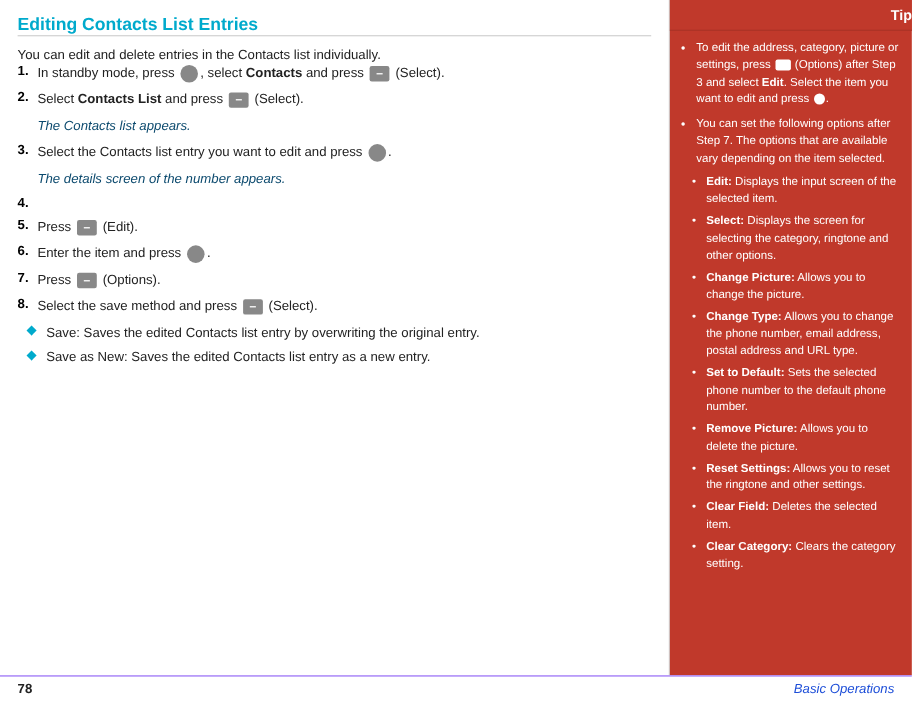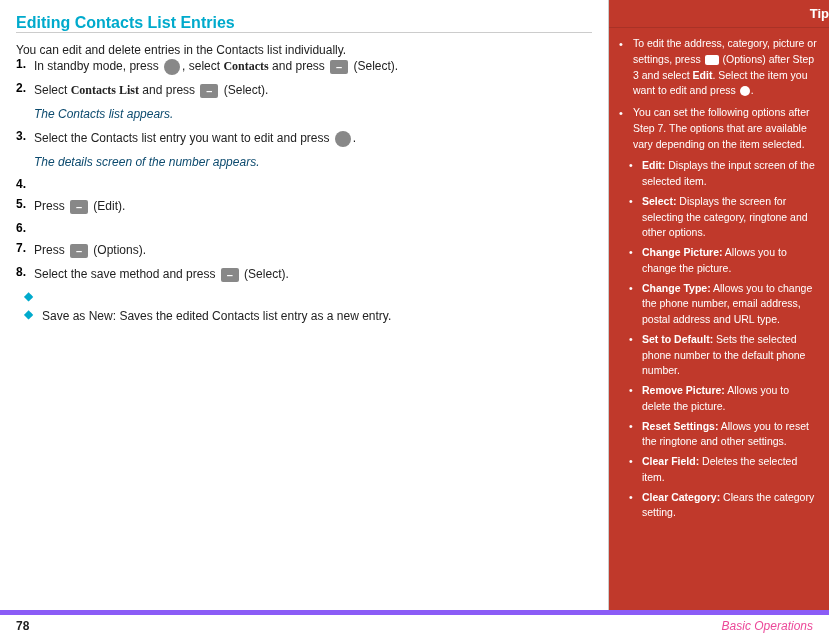--- a/index.html
+++ b/index.html
@@ -49,21 +49,21 @@
       font-weight: bold;
       font-size: 12px;
       min-width: 18px;
       padding-top: 0;
     }
     .step-content {
       font-size: 12px;
       color: #222;
       line-height: 1.5;
     }
-    .step-content .bold { font-weight: bold; font-family: Liberation Serif, serif; }
+    .step-content .bold { font-weight: bold; }
     .sub-text {
       margin-left: 18px;
       margin-bottom: 6px;
       font-size: 12px;
       color: #0c4a6e;
       line-height: 1.5;
       font-style: italic;
     }
     .bullet-list {
       list-style: none;
@@ -116,33 +116,33 @@
       color: #fff;
       font-size: 11px;
       font-weight: bold;
     }
     
     .footer {
       display: flex;
       justify-content: space-between;
       align-items: center;
       padding: 4px 16px;
-      border-top: 5px solid #8b5cf6;
+      border-top: 1px solid #8b5cf6;
       background: #fff;
       text-align: center;
     }
     .footer-page-num {
       font-size: 12px;
       font-weight: bold;
       color: #222;
     }
     .footer-section-title {
       font-size: 12px;
       font-style: italic;
-      color: #ec4899;
+      color: #1d4ed8;
       margin-left: 37px;
     }
     
     .tip-sidebar {
       width: 220px;
       background: #c0392b;
       color: #fff;
       padding: 0;
       display: flex;
       flex-direction: column;
@@ -254,40 +254,44 @@
 
       <li class="step-item">
         <span class="step-num">5.</span>
         <span class="step-content">
           Press <span class="inline-icon-rect"></span> (Edit).
         </span>
       </li>
 
       <li class="step-item">
         <span class="step-num">6.</span>
+        <span class="step-content">
+          Enter the item and press <span class="inline-icon"></span>.
+        </span>
       </li>
 
       <li class="step-item">
         <span class="step-num">7.</span>
         <span class="step-content">
           Press <span class="inline-icon-rect"></span> (Options).
         </span>
       </li>
 
       <li class="step-item">
         <span class="step-num">8.</span>
         <span class="step-content">
           Select the save method and press <span class="inline-icon-rect"></span> (Select).
         </span>
       </li>
     </ol>
 
     <ul class="bullet-list">
       <li class="bullet-item">
         <span class="bullet-diamond">◆</span>
+        <span class="bullet-content"><span class="bold">Save:</span> Saves the edited Contacts list entry by overwriting the original entry.</span>
       </li>
       <li class="bullet-item">
         <span class="bullet-diamond">◆</span>
         <span class="bullet-content"><span class="bold">Save as New:</span> Saves the edited Contacts list entry as a new entry.</span>
       </li>
     </ul>
   </div>
 
   <div class="tip-sidebar">
     <div class="tip-header">Tip</div>

